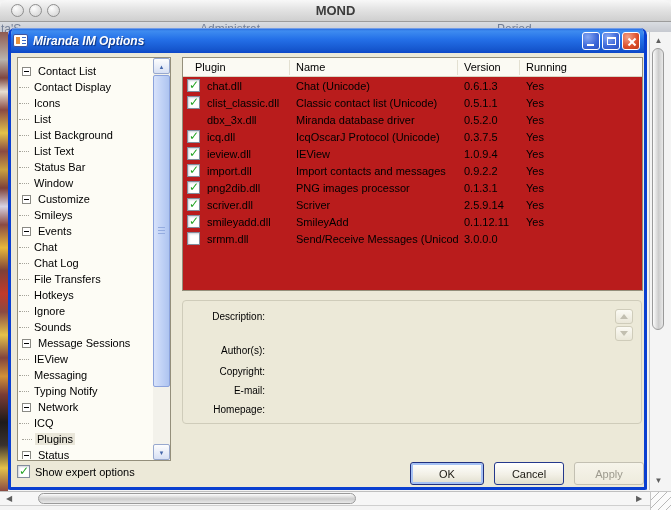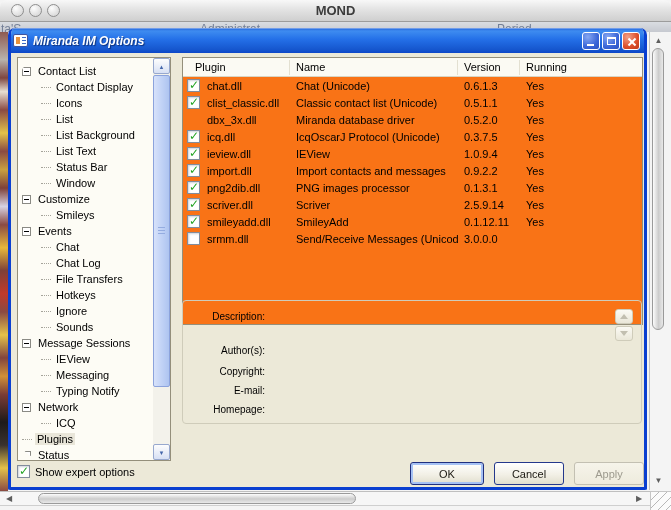--- a/index.html
+++ b/index.html
@@ -71,43 +71,43 @@
   .wb.close i::before,.wb.close i::after { content:''; position:absolute; left:8px; top:4px;
     width:2px; height:10px; background:#FFF; }
   .wb.close i::before { transform:rotate(45deg); } .wb.close i::after { transform:rotate(-45deg); }
 
   .xp-client { position:absolute; left:0; top:25px; width:633px; height:434px; }
 
   
   .tree { position:absolute; left:6px; top:4px; width:154px; height:404px;
     background:#FDFCF5; border:1px solid #948F7B; }
   .tree-items { position:absolute; left:1px; top:0; right:18px; bottom:1px; padding-top:5px;
-    overflow:hidden;border-radius:23px; }
+    overflow:hidden; }
   .titem { display:flex; align-items:center; height:16px; font-size:11px; color:#000;
     white-space:nowrap; }
-  .lvl0 { padding-left:3px; } .lvl1 { padding-left:22px; }
+  .lvl0 { padding-left:3px; } .lvl1 { }
   .exp { width:9px; height:9px; border:1px solid #8A8A84; background:#FFF; position:relative;
     margin-right:5px; flex:none; }
   .exp::after { content:''; position:absolute; left:1px; right:1px; top:3px; height:1px; background:#000; }
   .conn { width:10px; border-bottom:1px dotted #A5A49A; margin-right:3px; flex:none; }
   .tlabel { padding:0 2px; }
   .sel .tlabel { background:#E9E6D9; }
   .xp-scrollbar { position:absolute; top:0; right:0; bottom:0; width:17px; background:#F3F2EB; }
   .xarr { position:absolute; left:0; width:17px; height:16px; text-align:center; line-height:16px;
     font-size:6px; color:#4466AA; background:linear-gradient(#FDFDFD,#D7E0F4);
     border:1px solid #97A8CE; border-radius:2px; }
   .xarr.up { top:0; } .xarr.down { bottom:0; }
   .xthumb { position:absolute; left:0; top:17px; width:17px; height:312px; border-radius:2px;
     border:1px solid #8CA3DC; background:linear-gradient(90deg,#D7E2FA,#C2D3F6 50%,#AEC4F0); }
   .xthumb::after { content:''; position:absolute; left:4px; right:4px; top:50%; margin-top:-4px;
     height:8px; background:repeating-linear-gradient(#94ACE0 0 1px, transparent 1px 3px); }
 
   
-  .plugin-list { position:absolute; left:171px; top:4px; width:461px; height:268px;
-    background:#f97316; border:1px solid #948F7B; }
+  .plugin-list { position:absolute; left:171px; top:4px; width:461px; height:234px;
+    background:#b91c1c; border:1px solid #948F7B; }
   .ph { display:grid; grid-template-columns:107px 168px 62px auto; height:19px;
     background:#FBFAF3; border-bottom:1px solid #D8D5C4; align-items:center; }
   .ph span { font-size:11px; color:#000; padding-left:6px; border-right:1px solid #E3E0D1;
     height:15px; line-height:15px; }
   .ph span:first-child { padding-left:12px; }
   .ph span:last-child { border-right:none; }
   .prow { display:grid; grid-template-columns:24px 83px 168px 62px auto; height:17px;
     align-items:center; }
   .prow .cell { font-size:11px; color:#000; white-space:nowrap; overflow:hidden; }
   .cbcell { display:flex; justify-content:flex-start; padding-left:4px; }

